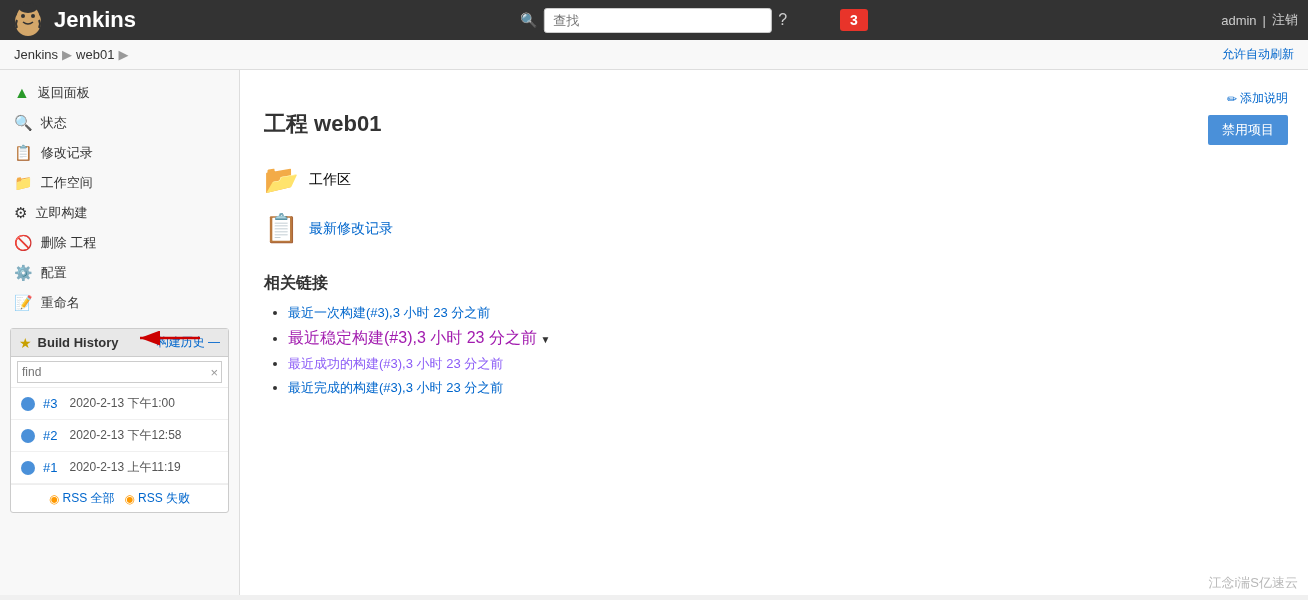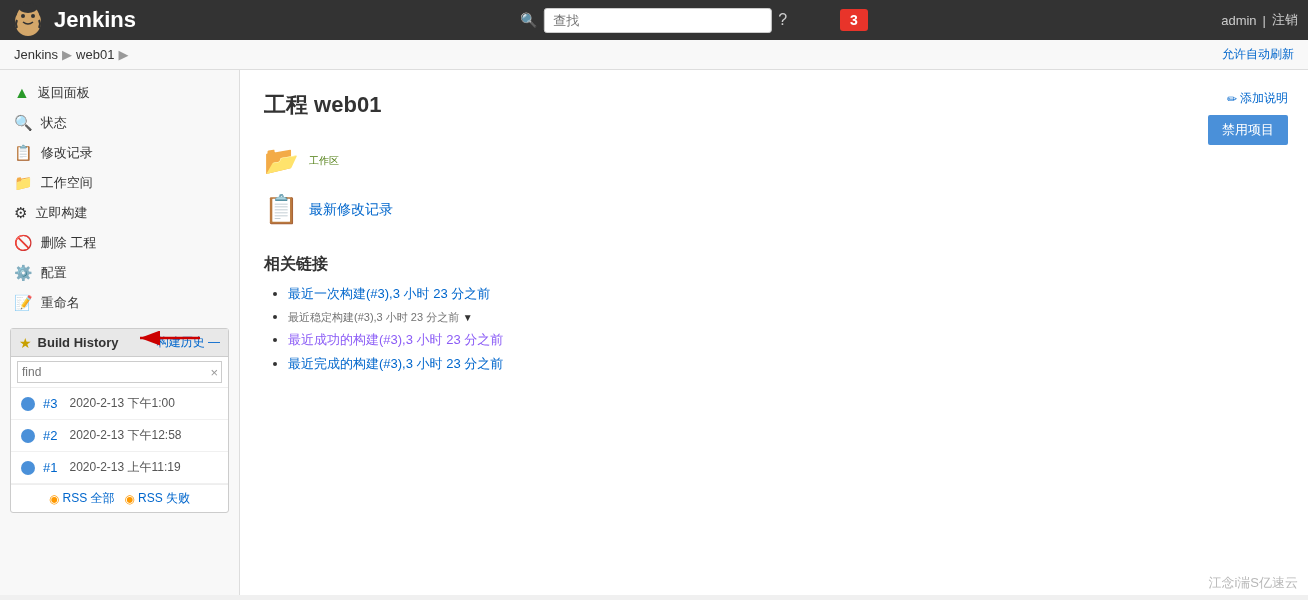--- a/index.html
+++ b/index.html
@@ -288,43 +288,43 @@
   <div id="content" style="flex:1;padding:20px 24px;overflow-y:auto;background:#fff;position:relative;">
 
     <div style="position:absolute;right:20px;top:20px;display:flex;flex-direction:column;align-items:flex-end;gap:8px;">
       <a href="#" style="color:#06c;text-decoration:none;font-size:12px;display:flex;align-items:center;gap:3px;">
         <span style="font-size:12px;">✏</span>
         <span>添加说明</span>
       </a>
       <button style="background:#4a90d9;color:#fff;border:none;padding:6px 14px;font-size:13px;cursor:pointer;border-radius:2px;">禁用项目</button>
     </div>
 
-    <h1 style="font-size:22px;font-weight:bold;margin-bottom:24px;">工程 web01</h1>
+    <h1 style="font-size:22px;font-weight:bold;margin-bottom:24px;margin-top:19px;">工程 web01</h1>
 
     <div style="display:flex;flex-direction:column;gap:16px;margin-bottom:28px;">
 
       <div style="display:flex;align-items:center;gap:10px;">
         <span style="font-size:28px;">📂</span>
-        <a href="#" style="color:#4d7c0f;text-decoration:none;font-size:10px;">工作区</a>
+        <a href="#" style="color:#000000;text-decoration:none;font-size:14px;">工作区</a>
       </div>
 
       <div style="display:flex;align-items:center;gap:10px;">
         <span style="font-size:28px;">📋</span>
         <a href="#" style="color:#06c;text-decoration:none;font-size:14px;">最新修改记录</a>
       </div>
     </div>
 
     <div id="related-links">
       <h3 style="font-size:16px;font-weight:bold;margin-bottom:10px;">相关链接</h3>
       <ul style="list-style:disc;padding-left:24px;">
         <li style="margin-bottom:6px;">
           <a href="#" style="color:#06c;text-decoration:none;font-size:13px;">最近一次构建(#3),3 小时 23 分之前</a>
         </li>
         <li style="margin-bottom:6px;">
-          <a href="#" style="color:#737373;text-decoration:none;font-size:11px;text-align:right;">最近稳定构建(#3),3 小时 23 分之前</a>
+          <a href="#" style="color:#a21caf;text-decoration:none;font-size:16px;text-align:right;">最近稳定构建(#3),3 小时 23 分之前</a>
           <span style="font-size:10px;color:#333;">▼</span>
         </li>
         <li style="margin-bottom:6px;">
           <a href="#" style="color:#8b5cf6;text-decoration:none;font-size:13px;">最近成功的构建(#3),3 小时 23 分之前</a>
         </li>
         <li style="margin-bottom:6px;">
           <a href="#" style="color:#06c;text-decoration:none;font-size:13px;">最近完成的构建(#3),3 小时 23 分之前</a>
         </li>
       </ul>
     </div>

